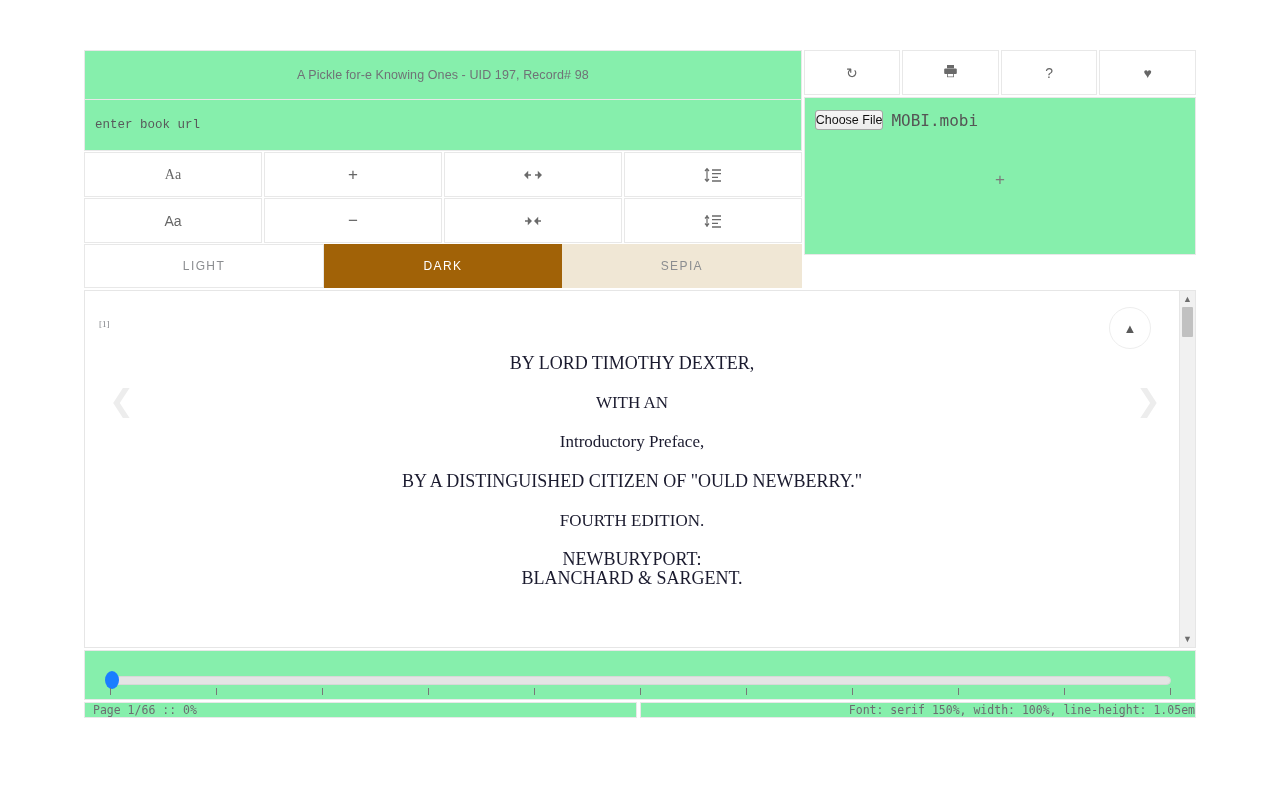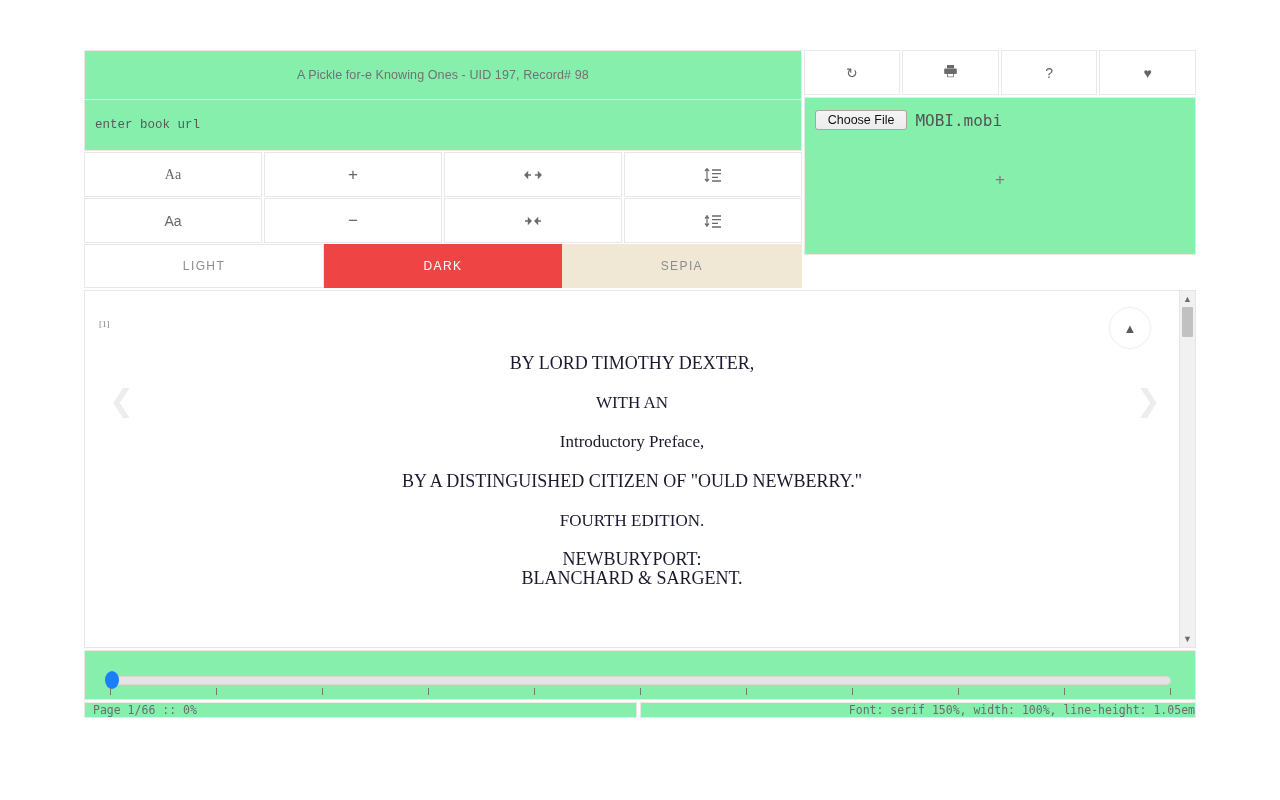--- a/index.html
+++ b/index.html
@@ -109,35 +109,35 @@
     display: flex;
     align-items: center;
     justify-content: center;
     font-size: 12px;
     letter-spacing: 1.4px;
     cursor: pointer;
     box-sizing: border-box;
     user-select: none;
   }
   .theme-light { background:#ffffff; color:#8b8d90; border:1px solid #e8e8e8; flex:0 0 240px; }
-  .theme-dark  { background:#ef4444; color:#ffffff; flex:0 0 238px; }
+  .theme-dark  { background:#a16207; color:#ffffff; flex:0 0 238px; }
   .theme-sepia { background:#f0e7d5; color:#8b8d90; flex:1 1 auto; }
 
   
   .file-box {
     height: 158px;
     margin-top: 2px;
     position: relative;
     padding: 12px 10px 0 10px;
   }
   .file-row { display:flex; align-items:center; gap:8px; }
   .choose-file {
     font-family: "Liberation Sans", sans-serif;
     font-size: 12.5px;
-    padding: 2px 12px;
+    padding: 2px 0;
     border: 1px solid #a6a6a6;
     border-radius: 3px;
     background: linear-gradient(#f5f5f5, #ececec);
     color: #111;
     cursor: pointer;
     white-space: nowrap;
   }
   .file-name {
     font-family: "DejaVu Sans Mono", monospace;
     font-size: 16px;

